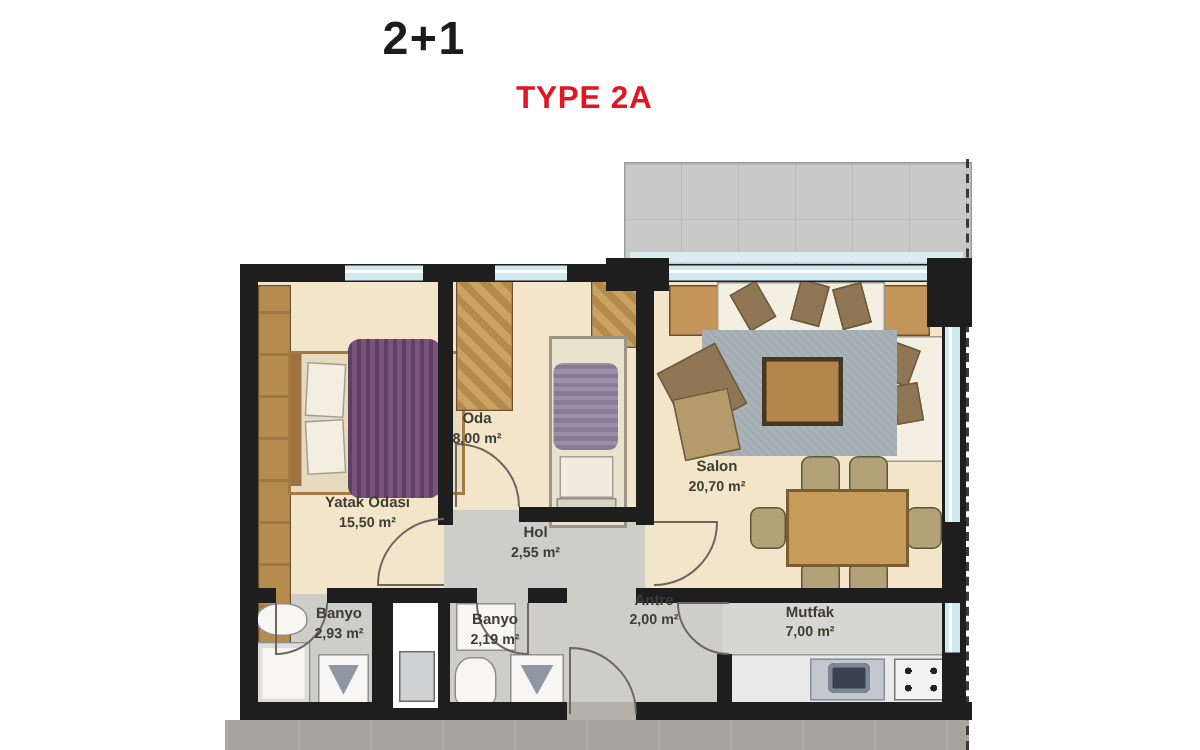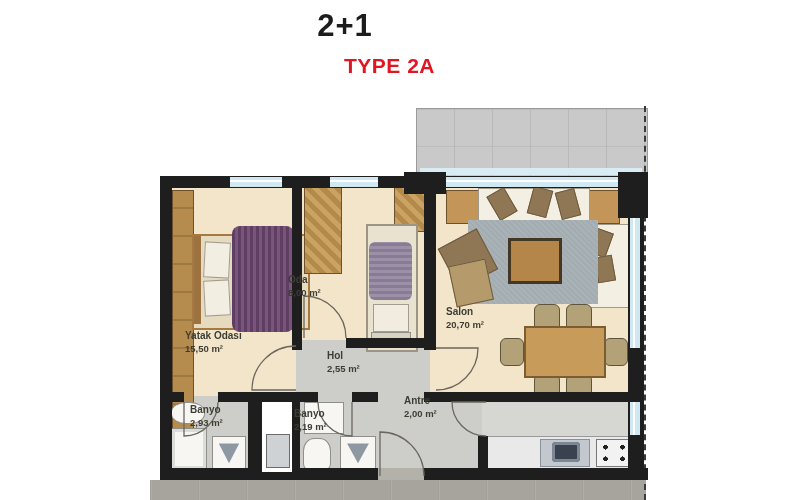--- a/index.html
+++ b/index.html
@@ -1,21 +1,21 @@
 <!DOCTYPE html>
 <html><head>
 <meta charset="utf-8">
 <style>
   html,body{margin:0;padding:0;background:#ffffff;}
   #stage{position:relative;width:800px;height:500px;background:#ffffff;overflow:hidden;
          font-family:"Liberation Sans", sans-serif;}
   .abs{position:absolute;}
 
   
-  #title{left:255px;top:8px;width:180px;text-align:center;
+  #title{left:255px;top:8px;width:180px;text-align:left;
          font-size:31px;font-weight:700;color:#1c1c1c;letter-spacing:1px;}
   #subtitle{left:255px;top:54px;width:180px;text-align:right;
             font-size:21px;font-weight:700;color:#e11622;letter-spacing:.5px;}
 
   
   .floor-cream{background:#f2e5ca;}
   .floor-gray{background:#cdcdca;}
   .floor-kitchen{background:#d6d6d3;}
   #balcony{left:416px;top:108px;width:230px;height:74px;background:#c9c9c9;border:1px solid #9b9b9b;
     background-image:repeating-linear-gradient(90deg,rgba(0,0,0,0) 0 37px,#b9b9b9 37px 38px),
@@ -26,21 +26,21 @@
                      repeating-linear-gradient(90deg,rgba(0,0,0,.08) 0 1px,rgba(0,0,0,0) 1px 48px);}
   #prop-line{left:644px;top:106px;width:0;height:394px;border-left:2px dashed #3a3a3a;}
 
   
   .wall{background:#1e1e1e;}
   
   .win-h{background:linear-gradient(to bottom,#cfe8f2 0 3px,#ffffff 3px 5px,#cfe8f2 5px 10px);}
   .win-v{background:linear-gradient(to right,#cfe8f2 0 3px,#ffffff 3px 5px,#cfe8f2 5px 10px);}
 
   
-  .room-label{position:absolute;text-align:left;color:#3e3d34;font-size:10px;line-height:1.25;font-weight:700;}
+  .room-label{position:absolute;text-align:center;color:#3e3d34;font-size:10px;line-height:1.25;font-weight:700;}
   .room-label .area{display:block;font-size:9.5px;font-weight:600;}
 
   
   .wood{background:#c39558;border:1px solid #6e512c;}
   .wood-diag{background:repeating-linear-gradient(45deg,#b48a4c 0 5px,#caa261 5px 10px);border:1px solid #6e512c;}
   .wood-planks{background:repeating-linear-gradient(0deg,#b68c4e 0 26px,#9d7840 26px 28px);border:1px solid #6e512c;}
   .white-fix{background:#f7f6f3;border:1px solid #8f8f8c;}
   .cushion{background:#8f7756;border:1px solid #6d5a3e;}
   .chair{background:#b3a277;border:1.5px solid #5f553c;border-radius:6px;}
   .vbowl{position:absolute;left:18%;top:20%;width:64%;height:62%;
@@ -182,14 +182,18 @@
     <span class="area">2,00 m²</span>
   </div>
   <div class="room-label" style="left:190px;top:404px;width:72px">
     <span>Banyo</span>
     <span class="area">2,93 m²</span>
   </div>
   <div class="room-label" style="left:294px;top:408px;width:72px">
     <span>Banyo</span>
     <span class="area">2,19 m²</span>
   </div>
+  <div class="room-label" style="left:502px;top:403px;width:76px">
+    <span>Mutfak</span>
+    <span class="area">7,00 m²</span>
+  </div>
 
 </div>
 
 </body></html>

